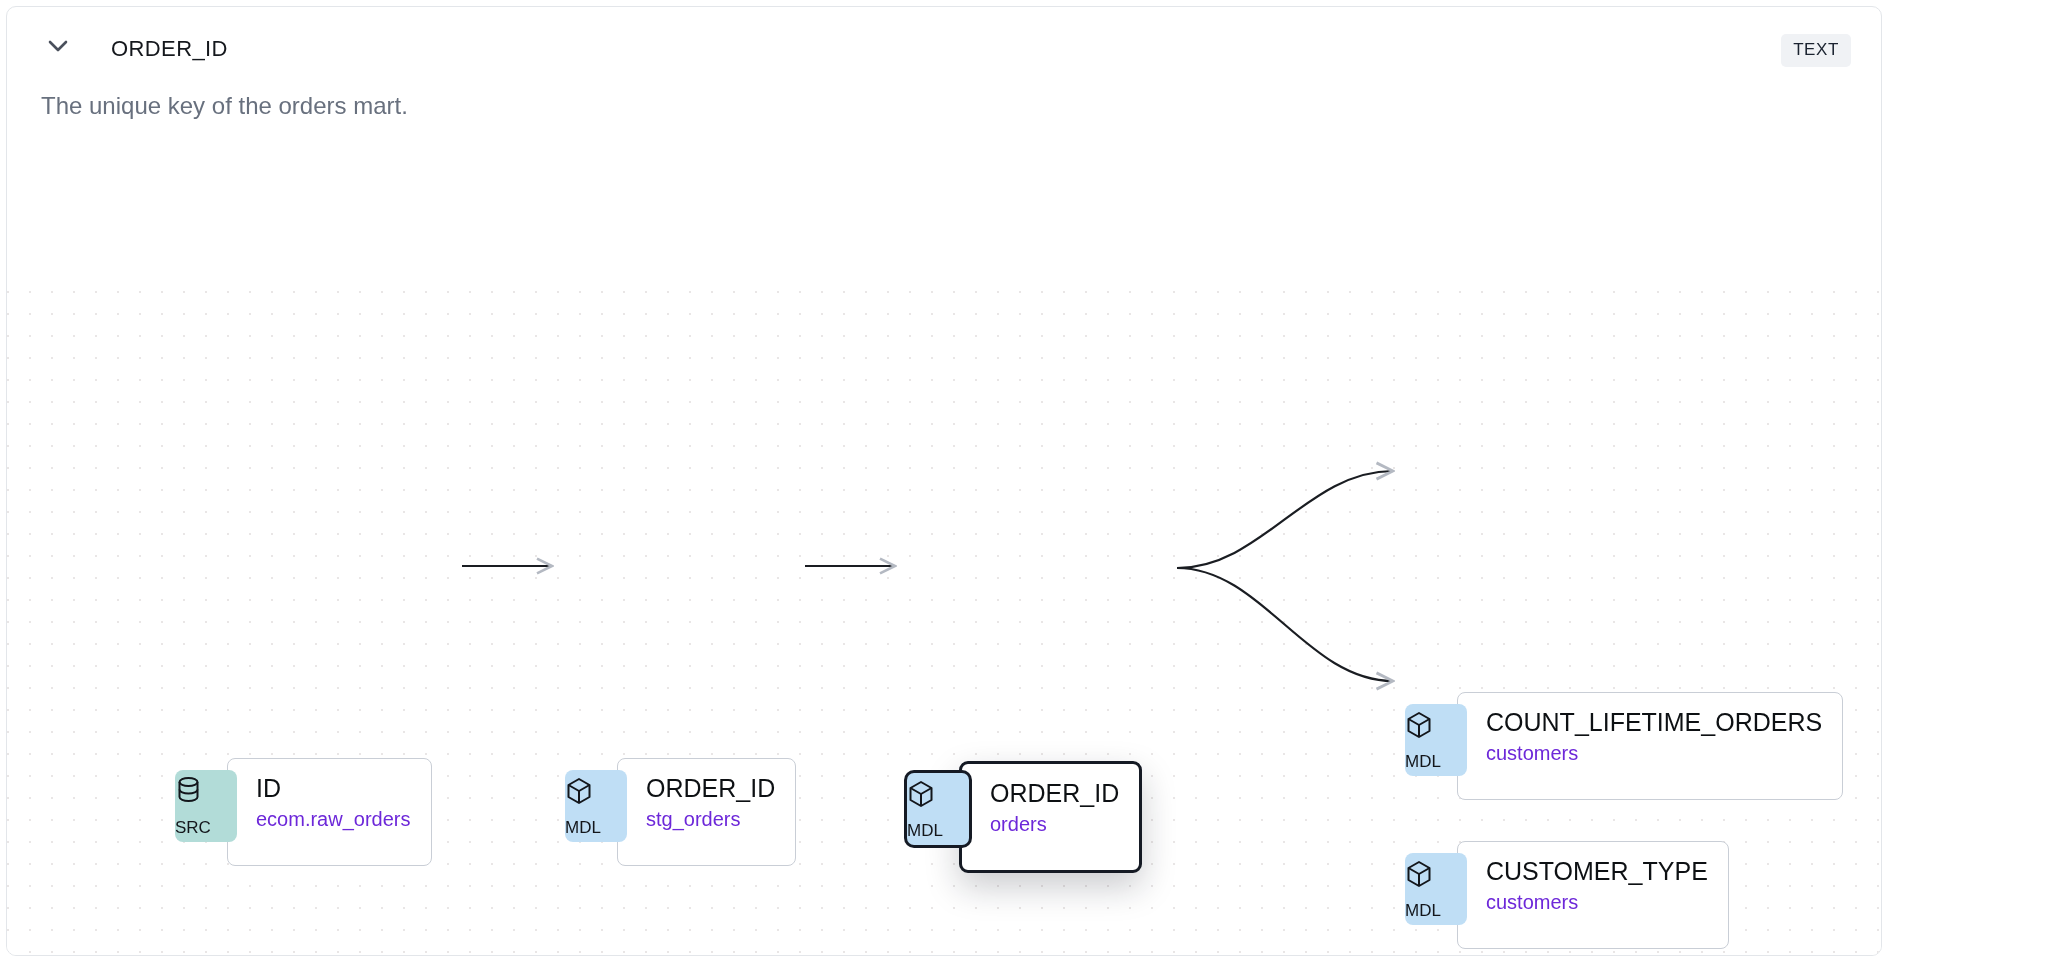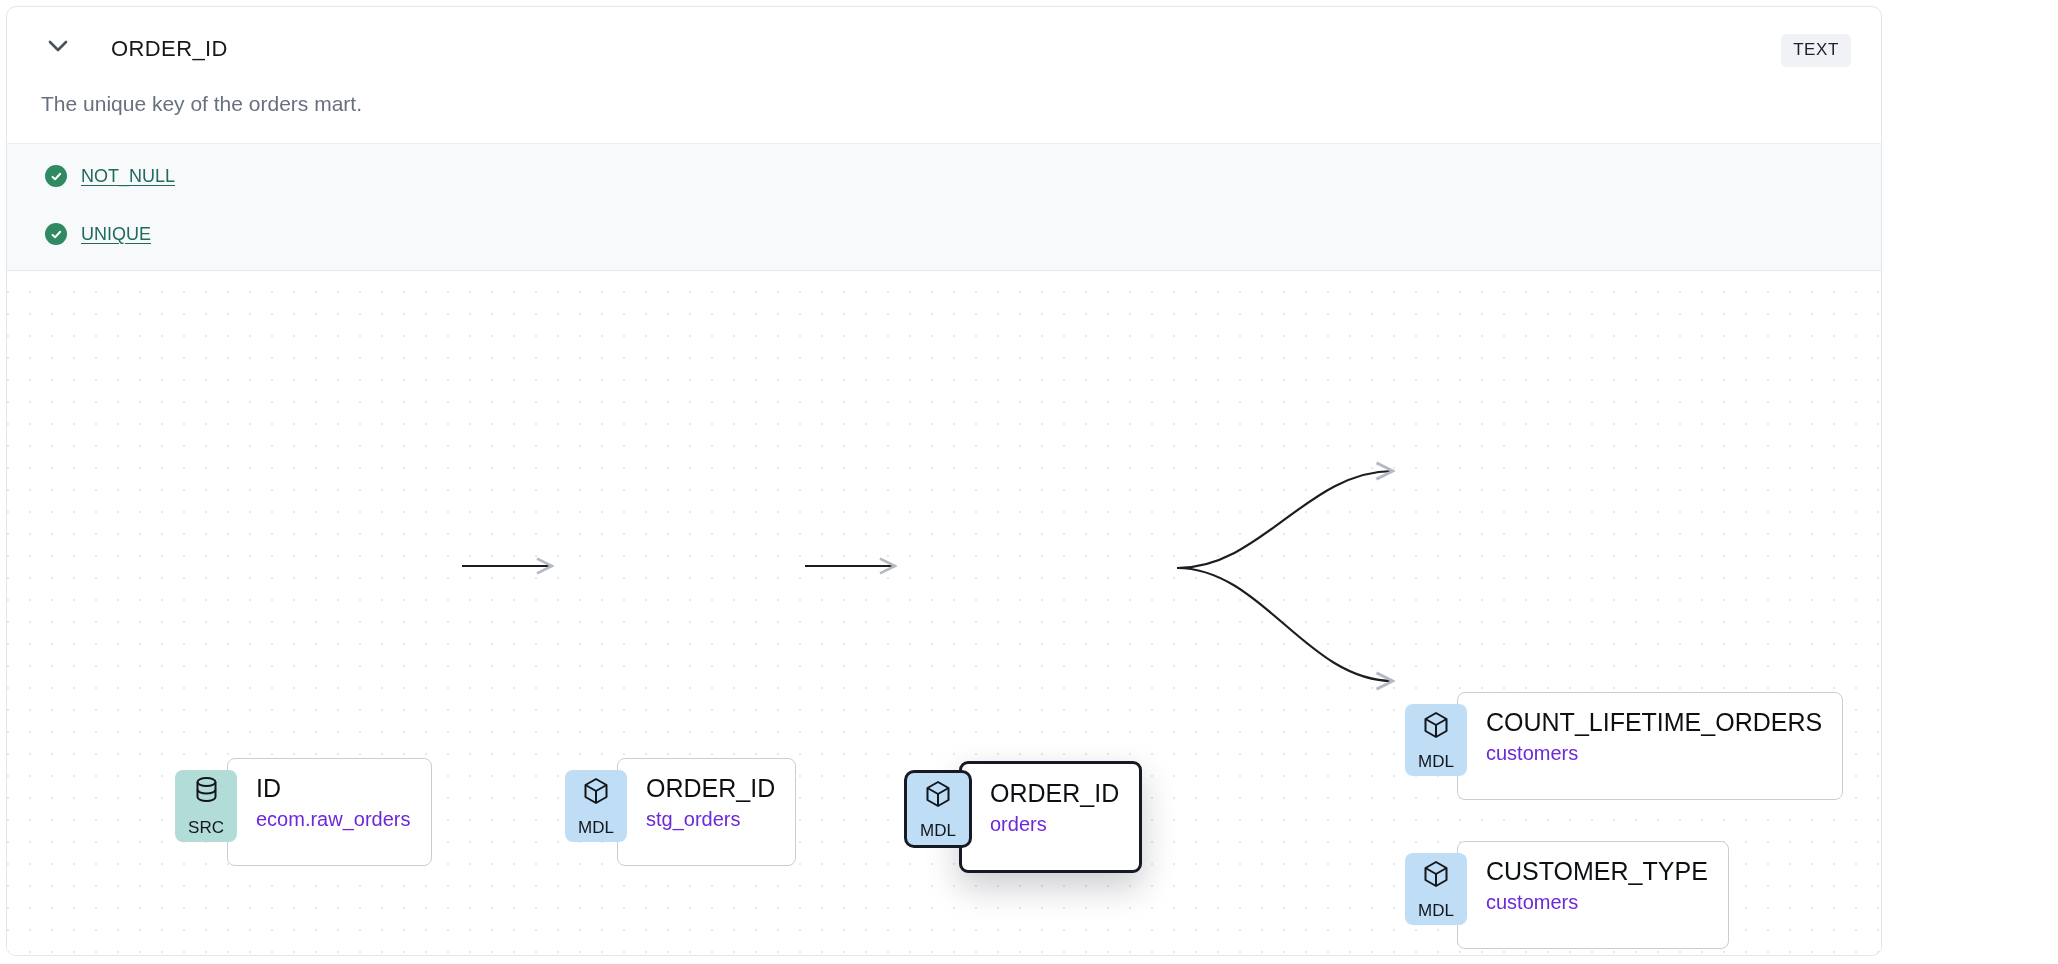--- a/index.html
+++ b/index.html
@@ -62,21 +62,21 @@
     color: #1b2330;
     font-size: 17px;
     letter-spacing: 0.6px;
     padding: 6px 12px 7px 12px;
     border-radius: 5px;
   }
   .description {
     position: absolute;
     left: 34px;
     top: 85px;
-    font-size: 21px;
+    font-size: 24px;
     color: #68707e;
   }
 
   
   .tests {
     position: absolute;
     left: 0;
     top: 136px;
     width: 100%;
     height: 128px;
@@ -132,21 +132,21 @@
     display: flex;
     align-items: flex-start;
     cursor: pointer;
   }
   .node-badge {
     width: 62px;
     height: 72px;
     border-radius: 8px;
     display: flex;
     flex-direction: column;
-    align-items: center;
+    align-items: flex-start;
     justify-content: center;
     gap: 13px;
     flex: none;
     position: relative;
     z-index: 2;
     margin-top: 12px;
   }
   .node-badge.src { background: #b2dcd8; }
   .node-badge.mdl { background: #bfdef5; }
   .node-badge .glyph { height: 30px; display:flex; align-items:center;}
@@ -244,38 +244,20 @@
       <div class="chevron-btn">
         <svg width="26" height="18" viewBox="0 0 26 18">
           <path d="M5 5 L13 13 L21 5" fill="none" stroke="#4a505c" stroke-width="2.6" stroke-linecap="round" stroke-linejoin="round"></path>
         </svg>
       </div>
       <div class="col-title">ORDER_ID</div>
       <div class="type-badge">TEXT</div>
       <div class="description">The unique key of the orders mart.</div>
     </div>
 
-    <div class="tests">
-      <div class="test-row r0">
-        <span class="check-icon">
-          <svg width="13" height="13" viewBox="0 0 13 13">
-            <path d="M2.6 6.9 L5.1 9.2 L10.2 3.8" fill="none" stroke="#ffffff" stroke-width="2" stroke-linecap="round" stroke-linejoin="round"></path>
-          </svg>
-        </span>
-        <span class="test-link">NOT_NULL</span>
-      </div>
-      <div class="test-row r1">
-        <span class="check-icon">
-          <svg width="13" height="13" viewBox="0 0 13 13">
-            <path d="M2.6 6.9 L5.1 9.2 L10.2 3.8" fill="none" stroke="#ffffff" stroke-width="2" stroke-linecap="round" stroke-linejoin="round"></path>
-          </svg>
-        </span>
-        <span class="test-link">UNIQUE</span>
-      </div>
-    </div>
 
     <div class="canvas">
 
       <svg class="edges" viewBox="0 0 2044 684" preserveAspectRatio="none">
         <defs>
           <marker id="arw" markerWidth="9" markerHeight="9" refX="8" refY="4.5" orient="auto">
             <path d="M0.5,0.8 L8,4.5 L0.5,8.2" fill="none" stroke="#b4b9c2" stroke-width="1.3"></path>
           </marker>
         </defs>
 

